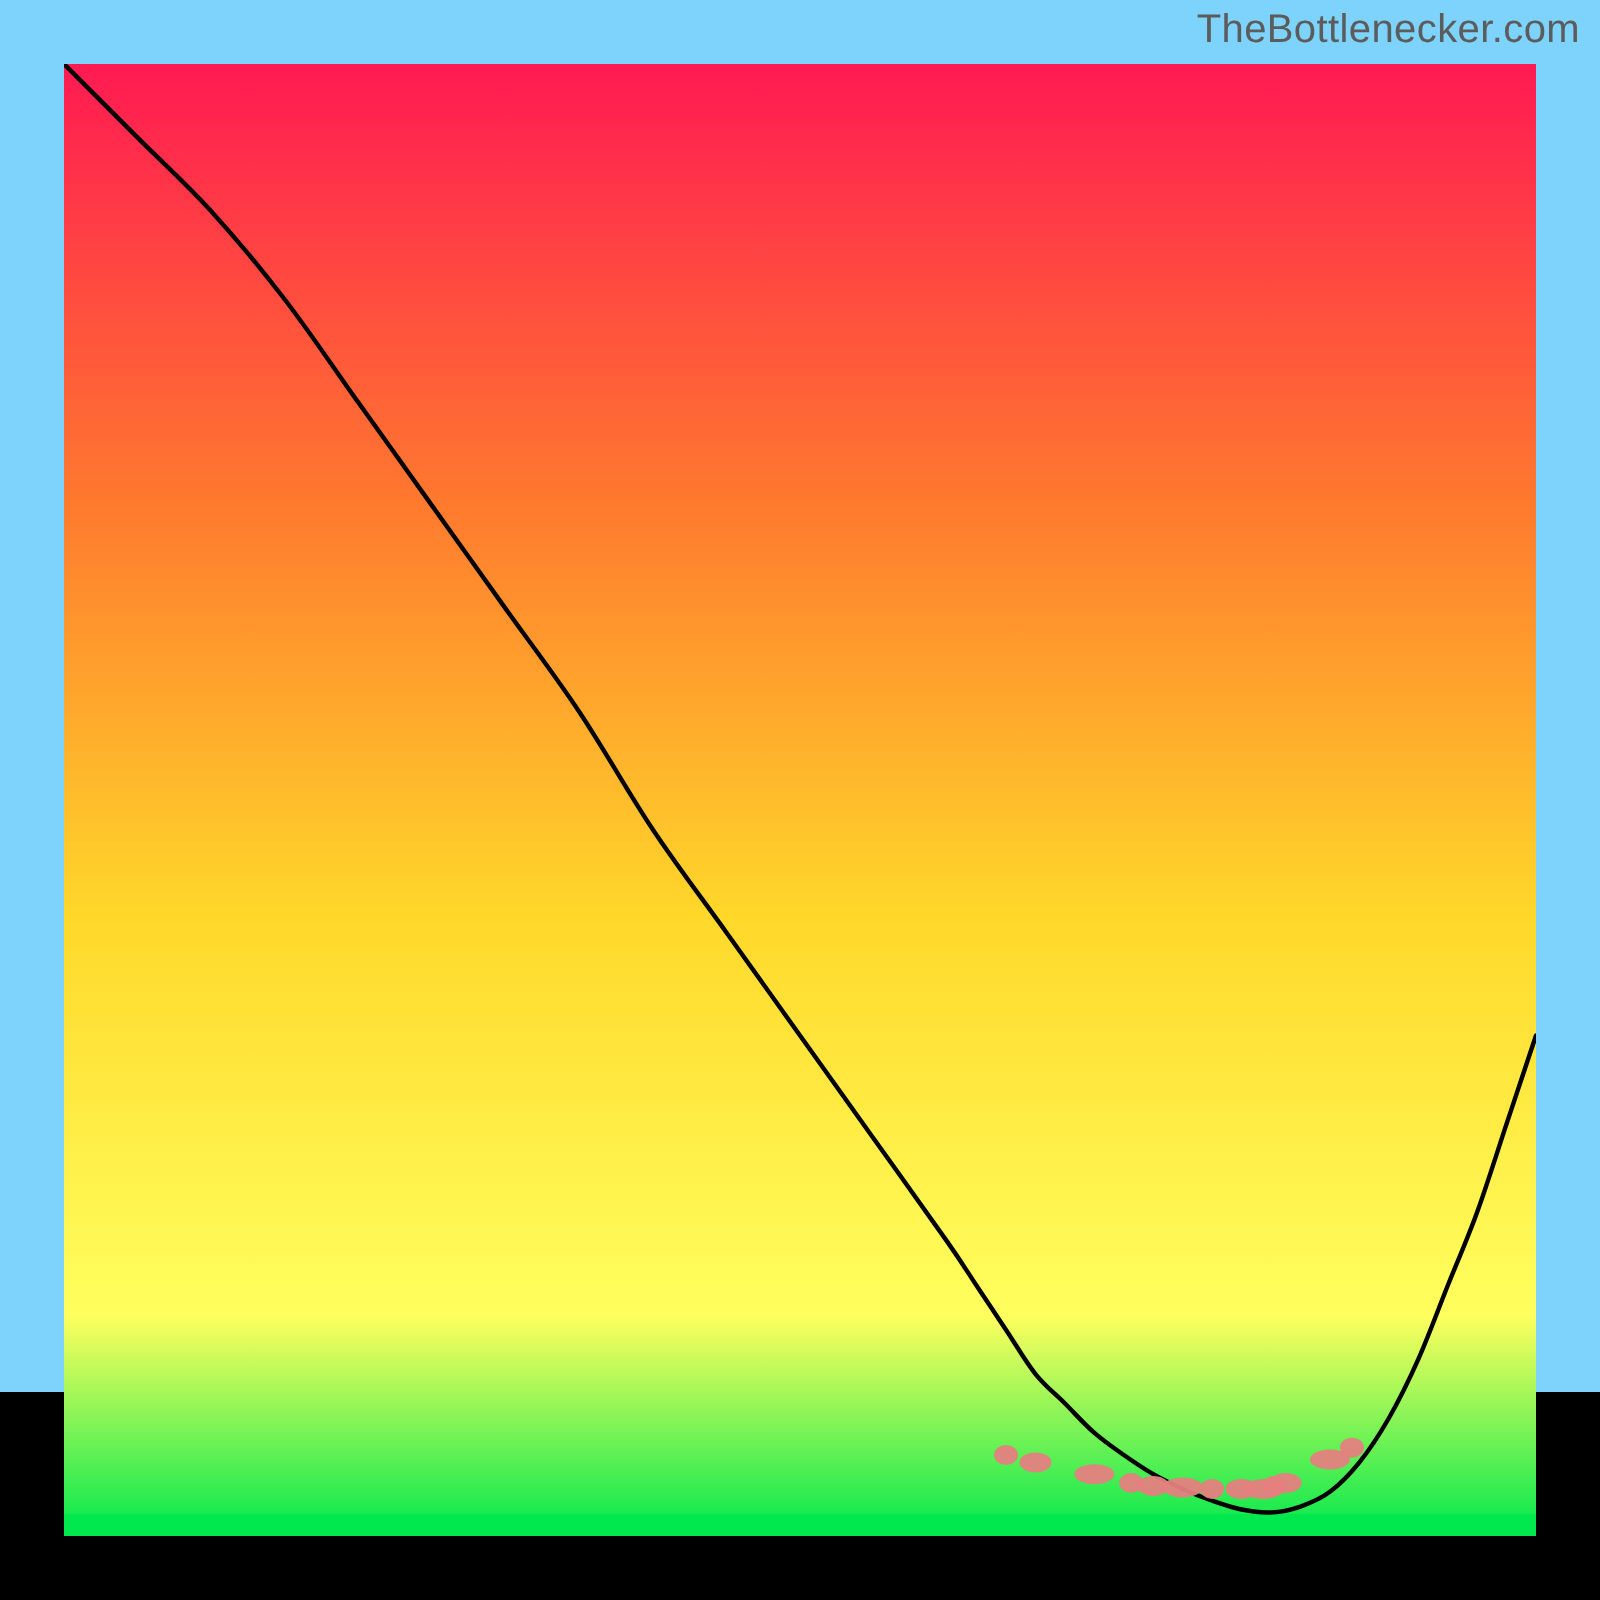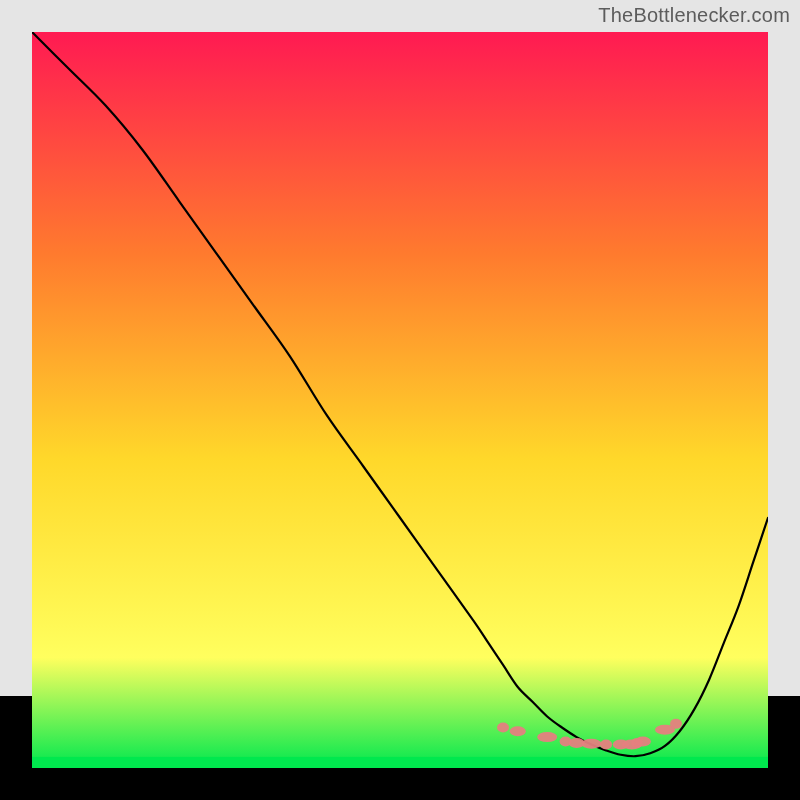--- a/index.html
+++ b/index.html
@@ -8,21 +8,21 @@
     width: 800px;
     height: 800px;
     background: #000000;
     overflow: hidden;
     font-family: Arial, Helvetica, sans-serif;
   }
   .frame {
     position: relative;
     width: 800px;
     height: 696px;
-    background: #e5e5e5;
+    background: #7dd3fc;
   }
   .watermark {
     position: absolute;
     top: 4px;
     right: 10px;
     color: #5c5c5c;
     font-size: 20px;
     font-weight: 400;
     letter-spacing: 0.2px;
     z-index: 30;

